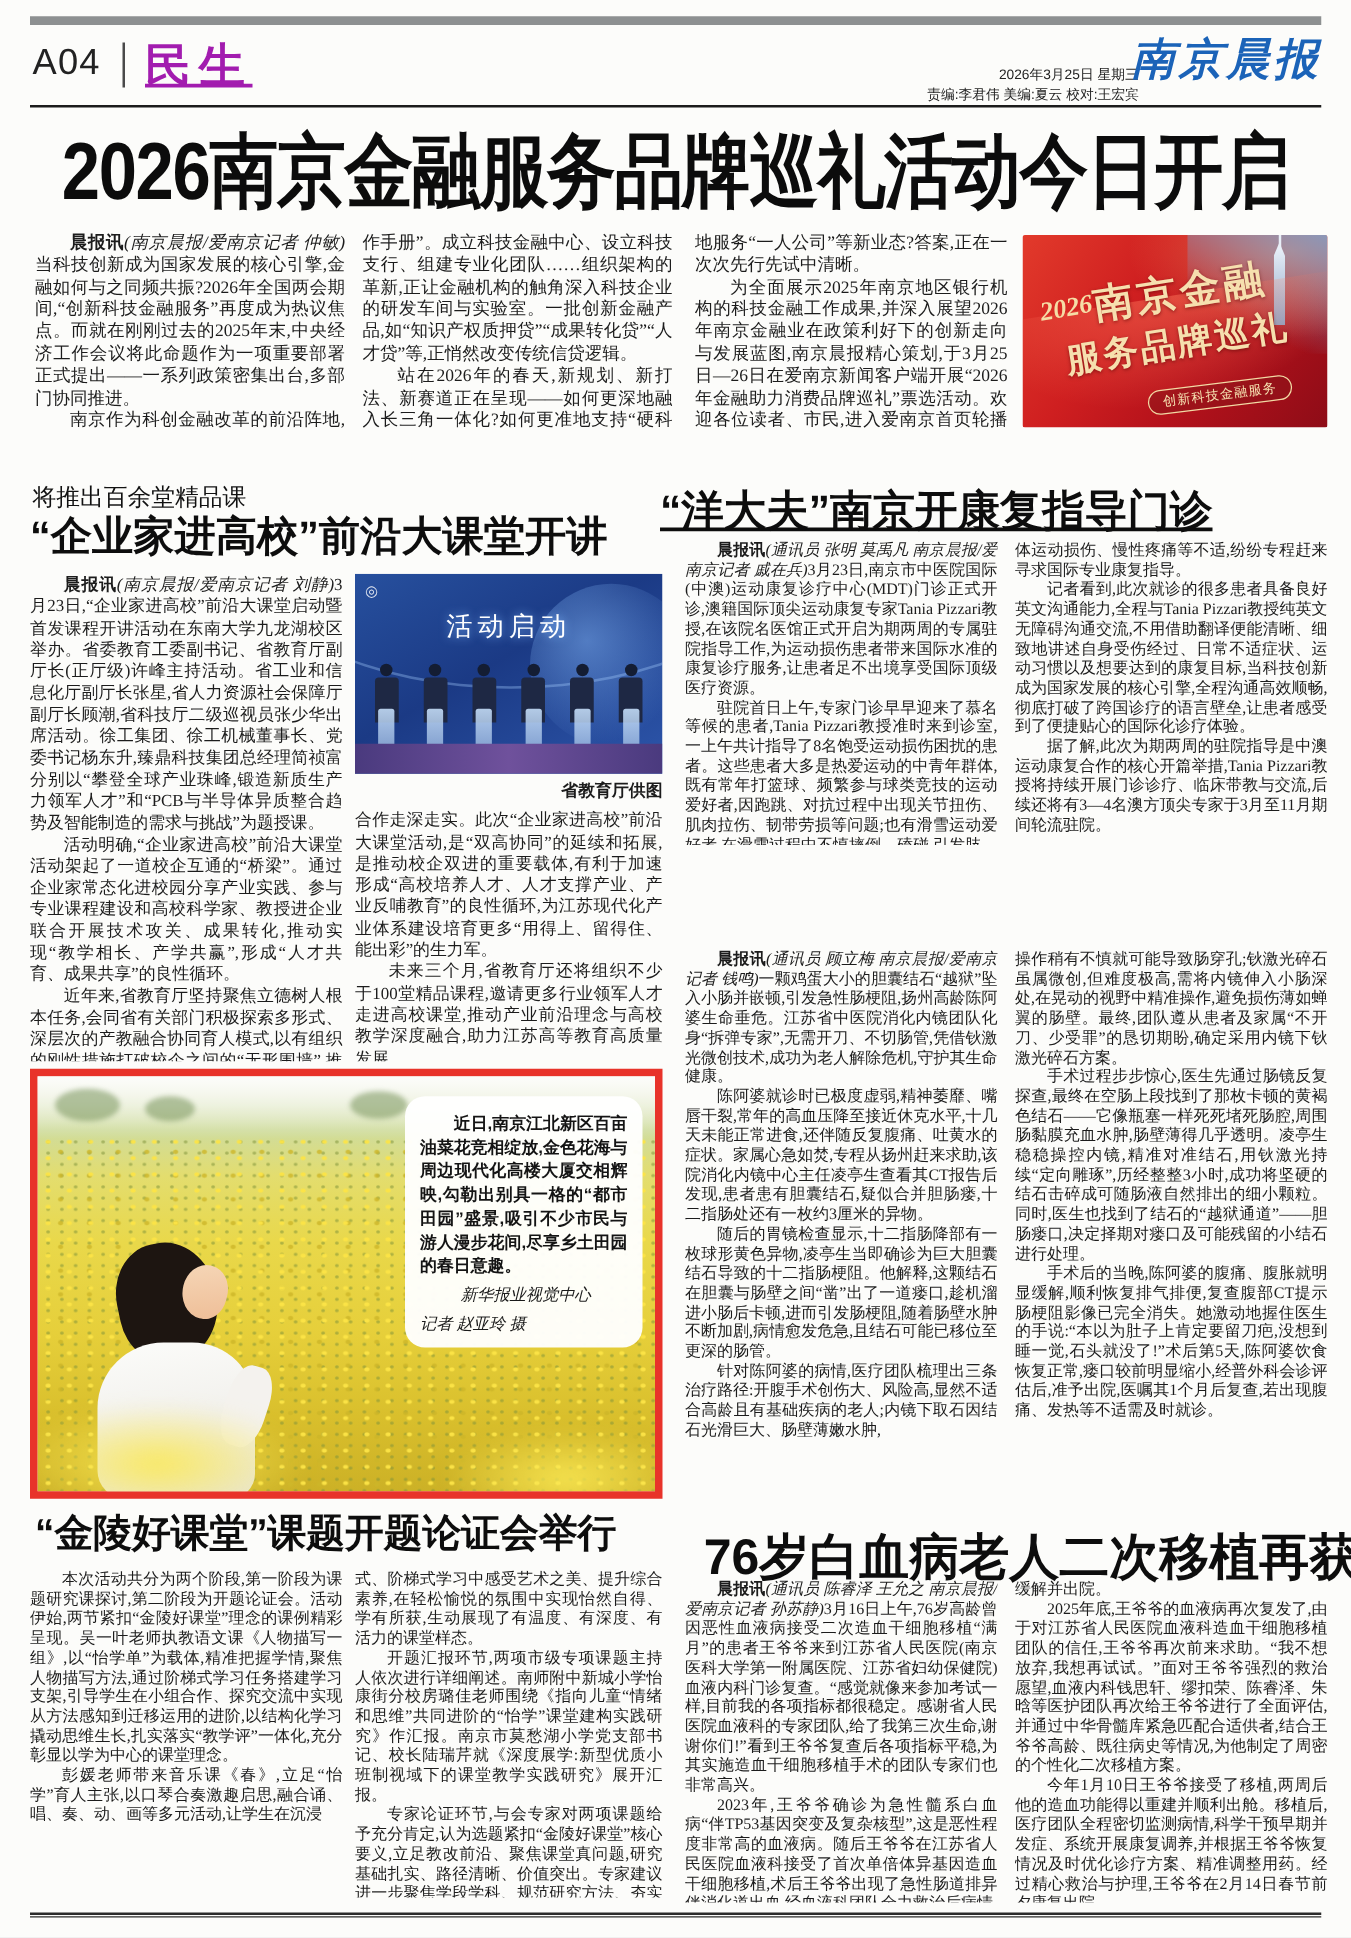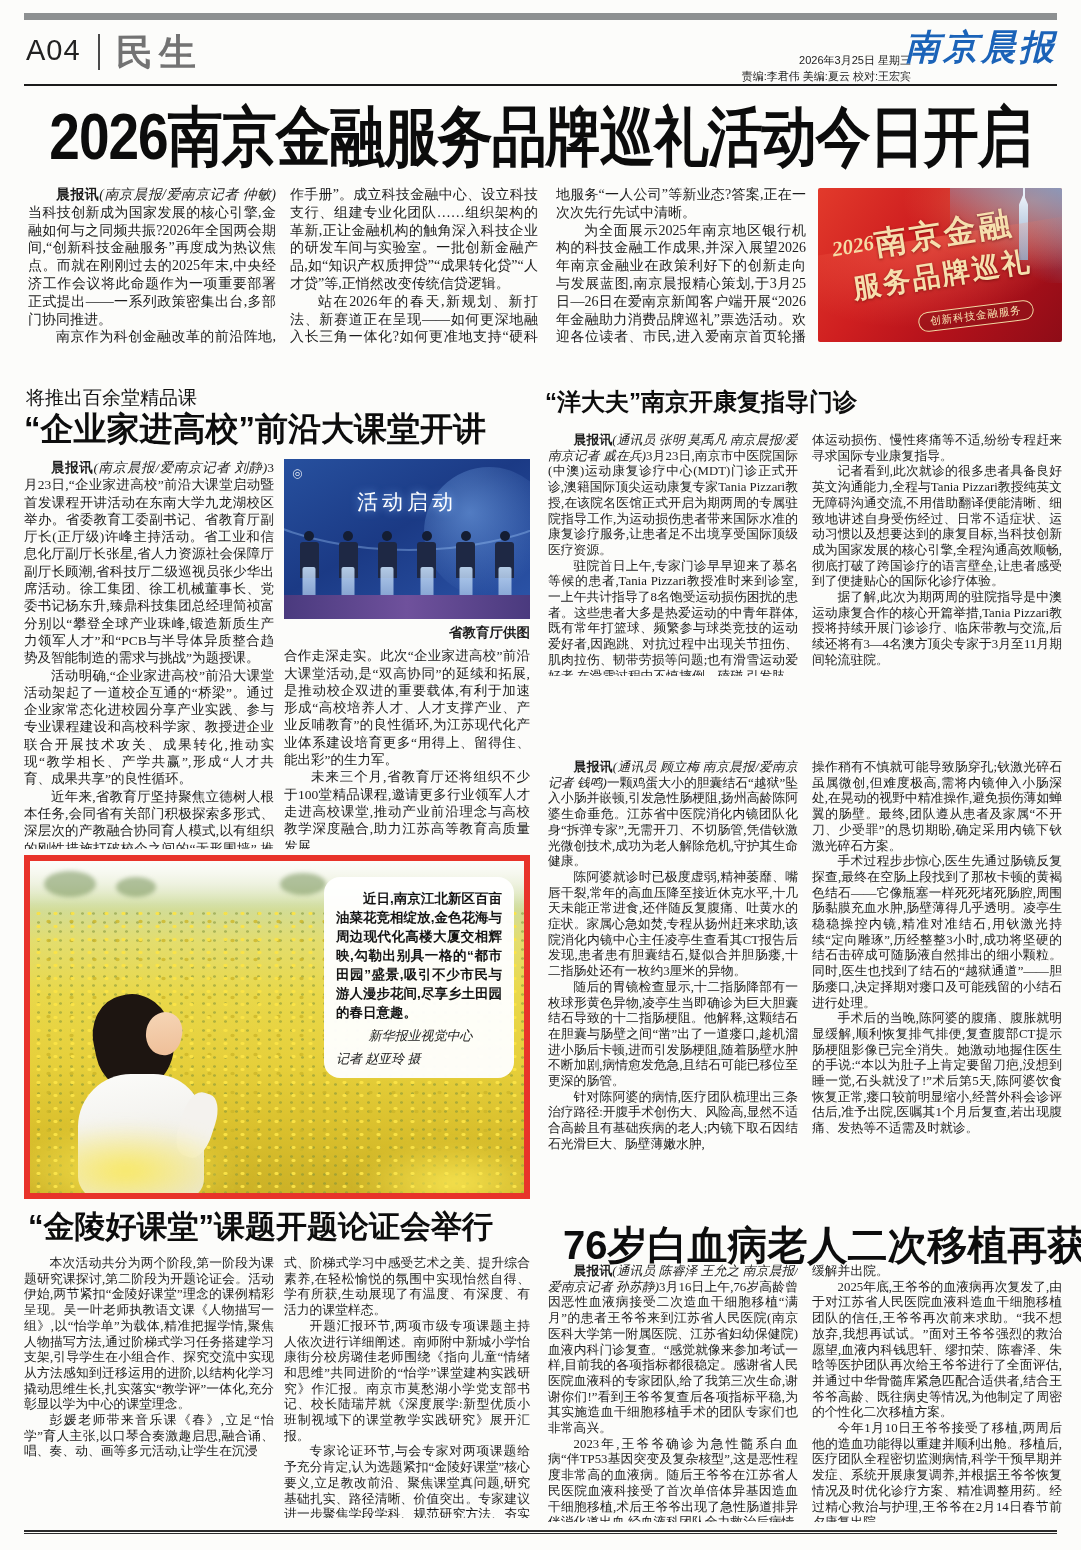--- a/index.html
+++ b/index.html
@@ -4,21 +4,21 @@
 <style>
   html,body{margin:0;padding:0;background:#e9e9e9;}
   .page{position:relative;width:1081px;height:1550px;background:#fcfcfa;margin:0 auto;
         font-family:"Liberation Serif","DejaVu Serif",serif;color:#1c1c1c;overflow:hidden;}
   
   .topbar{position:absolute;left:24px;top:13px;width:1033px;height:7px;background:#8d9091;}
   .hdr{position:absolute;left:24px;top:26px;width:1033px;height:54px;}
   .pgnum{position:absolute;left:2px;top:8px;font-size:29px;letter-spacing:1px;color:#222;
          font-family:"Liberation Sans",sans-serif;}
   .vline{position:absolute;left:74px;top:8px;width:2px;height:36px;background:#4a4a4a;}
-  .sect{position:absolute;left:92px;top:2px;font-size:37px;font-weight:900;letter-spacing:6px;color:#737373;}
+  .sect{position:absolute;left:92px;top:2px;font-size:37px;font-weight:900;letter-spacing:6px;color:#a21caf;text-decoration:underline;}
   .meta{position:absolute;right:146px;top:11px;text-align:right;font-size:11px;line-height:16px;color:#222;
         font-family:"Liberation Sans",sans-serif;margin-top:15px;}
   .paper-name{position:absolute;right:0;top:-2px;font-size:35px;font-weight:bold;font-style:italic;
         color:#1b63b8;letter-spacing:3px;}
   .hdr-rule{position:absolute;left:24px;top:84px;width:1033px;height:2px;background:#1b1b1b;}
   
   .lead-hl{position:absolute;left:24px;top:94px;width:1033px;margin:0;text-align:center;
            font-family:"Liberation Sans",sans-serif;font-size:55px;font-weight:900;color:#0c0c0c;
            letter-spacing:-1px;white-space:nowrap;transform:scaleY(1.18);transform-origin:top center;}
   .col{position:absolute;overflow:hidden;text-align:justify;}
@@ -49,21 +49,21 @@
          color:#f6dfae;letter-spacing:2px;text-shadow:0 1px 3px rgba(80,0,0,.55);}
   .promo-badge{position:absolute;left:100px;top:118px;transform:rotate(-7deg);border:1px solid #f2d9a4;
          color:#f6e3b2;border-radius:12px;padding:2px 11px;font-size:10.5px;letter-spacing:1px;
          background:rgba(140,20,25,.55);font-family:"Liberation Sans",sans-serif;}
   
   .kicker{position:absolute;left:26px;top:385px;margin:0;font-family:"Liberation Sans",sans-serif;
           font-size:19px;font-weight:500;color:#111;}
   .hl{position:absolute;margin:0;font-family:"Liberation Sans",sans-serif;font-weight:800;color:#0d0d0d;
       white-space:nowrap;letter-spacing:0;}
   .campus-hl{left:24px;top:407px;width:506px;font-size:33px;}
-  .doc-hl{left:545px;top:386px;width:517px;font-size:24px;}
+  .doc-hl{left:528px;top:386px;width:517px;font-size:34px;text-decoration:underline;}
   .gall-hl{left:545px;top:702px;width:517px;font-size:33px;}
   .class-hl{left:28px;top:1206px;width:506px;font-size:31px;}
   .leuk-hl{left:563px;top:1218px;width:517px;font-size:40px;}
   
   .mid-c{font-size:13.5px;line-height:17.3px;}
   .small-c{font-size:12.8px;line-height:15.7px;}
   .camp1{left:24px;top:459px;width:250px;height:390px;}
   .camp2{left:284px;top:459px;width:246px;height:390px;}
   .doc1{left:548px;top:433px;width:250px;height:243px;}
   .doc2{left:812px;top:433px;width:250px;height:243px;}

